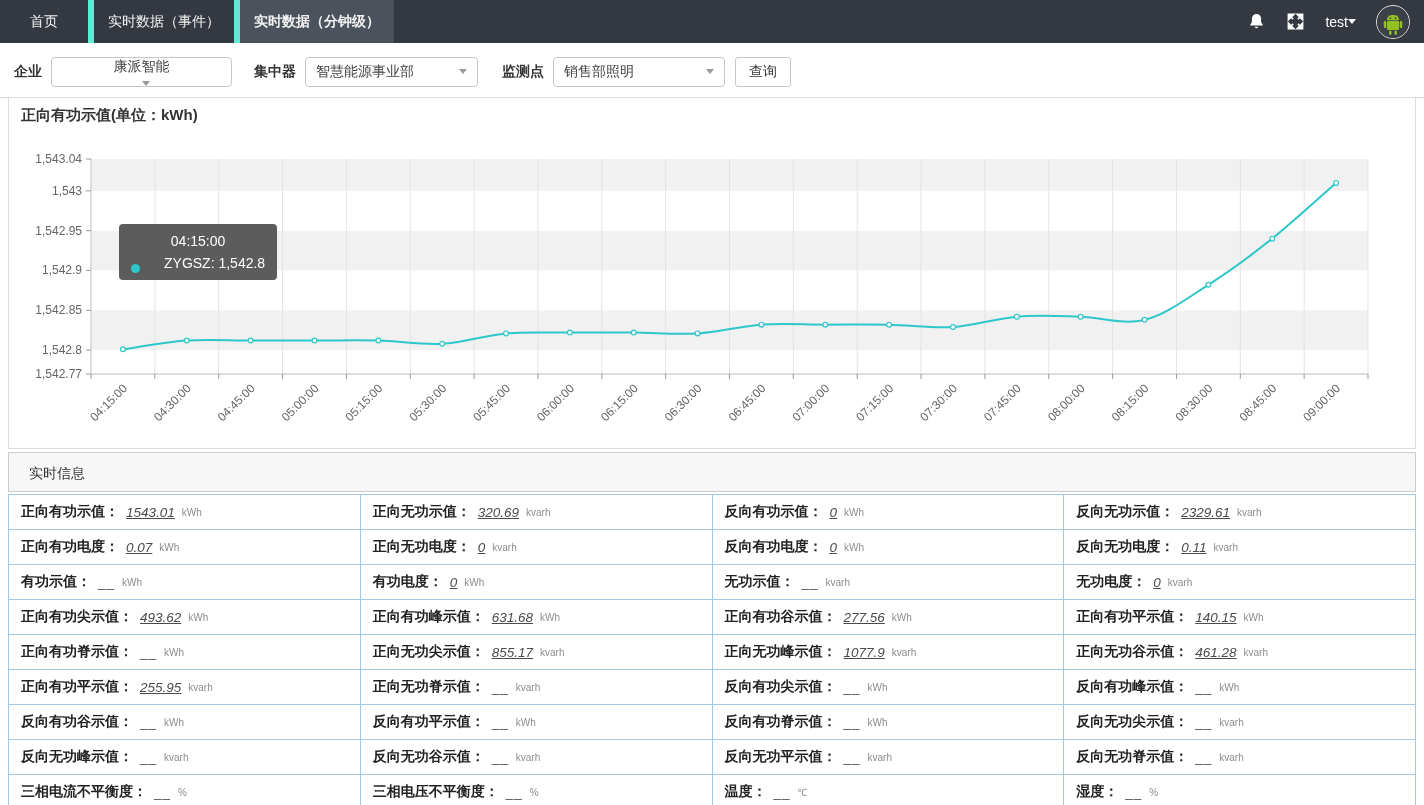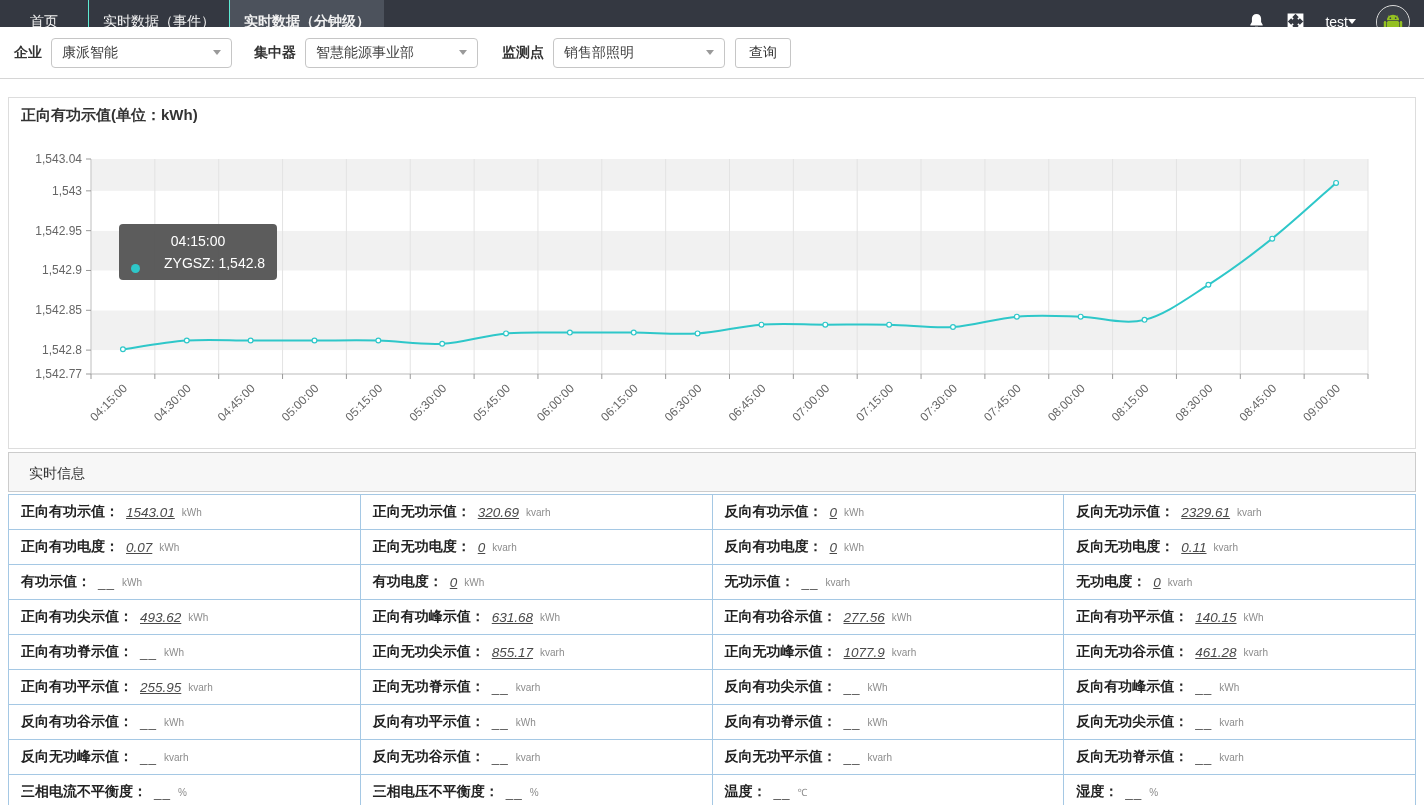--- a/index.html
+++ b/index.html
@@ -3,41 +3,41 @@
 <meta charset="utf-8">
 <style>
   * { box-sizing: border-box; margin: 0; padding: 0; }
   html,body { width:1424px; height:805px; overflow:hidden; background:#fff;
     font-family:"Liberation Sans", sans-serif; position:relative; }
 
   
   .topnav { position:absolute; left:0; top:0; width:1424px; height:43px;
     background:#343841; display:flex; align-items:stretch; }
   .tab { color:#f2f2f2; font-size:14px; display:flex; align-items:center;
-    padding:0 30px; border-right:1px solid #5eead4; cursor:pointer; white-space:nowrap; }
+    padding:0 30px; border-right:6px solid #5eead4; cursor:pointer; white-space:nowrap; }
   .tab.mid { padding:0 14px; }
   .tab.active { background:#4c525c; font-weight:bold; border-right:none; }
   .nav-right { margin-left:auto; display:flex; align-items:center; gap:20px; padding-right:14px; }
   .nav-icon { display:flex; align-items:center; cursor:pointer; }
   .user { color:#fff; font-size:14px; display:flex; align-items:center; gap:0; cursor:pointer; }
   .caret-down { width:0; height:0; border-left:4px solid transparent; border-right:4px solid transparent;
     border-top:5px solid #fff; display:inline-block; }
   .avatar { width:34px; height:34px; border-radius:50%; overflow:hidden; cursor:pointer;
     border:1px solid #d9d9d9; background:#3c4149; display:flex; }
 
   
-  .filterbar { position:absolute; left:0; top:27px; width:1424px; height:52px; background:#fff;
+  .filterbar { position:absolute; left:0; top:46px; width:1424px; height:52px; background:#fff;
     border-bottom:1px solid #d6d6d6; display:flex; align-items:center; padding-left:14px; }
   .flabel { font-weight:bold; font-size:14px; color:#333; margin-right:9px; white-space:nowrap; }
   .select { height:30px; border:1px solid #c6c6c6; border-radius:4px; background:#fff;
     display:flex; align-items:center; padding:0 10px; font-size:14px; color:#444;
     justify-content:space-between; cursor:pointer; }
   .sel-arrow { width:0; height:0; border-left:4px solid transparent; border-right:4px solid transparent;
     border-top:5px solid #9a9a9a; margin-left:8px; }
-  .sel-enterprise { width:181px; margin-right:22px; }
+  .sel-enterprise { width:181px; margin-right:22px;flex-direction:column; }
   .sel-concentrator { width:173px; margin-right:24px; }
   .sel-point { width:172px; margin-right:10px; }
   .btn-query { height:30px; padding:0 13px; border:1px solid #c6c6c6; border-radius:3px;
     background:#fff; font-size:14px; color:#333; cursor:pointer; }
 
   
   .chart-panel { position:absolute; left:8px; top:97px; width:1408px; height:352px;
     background:#fff; border:1px solid #ddd;padding-left:40px; }
   .chart-title { position:absolute; left:12px; top:8px; font-size:15px; font-weight:bold; color:#333; }
   #chart-svg { position:absolute; left:0; top:28px; }

